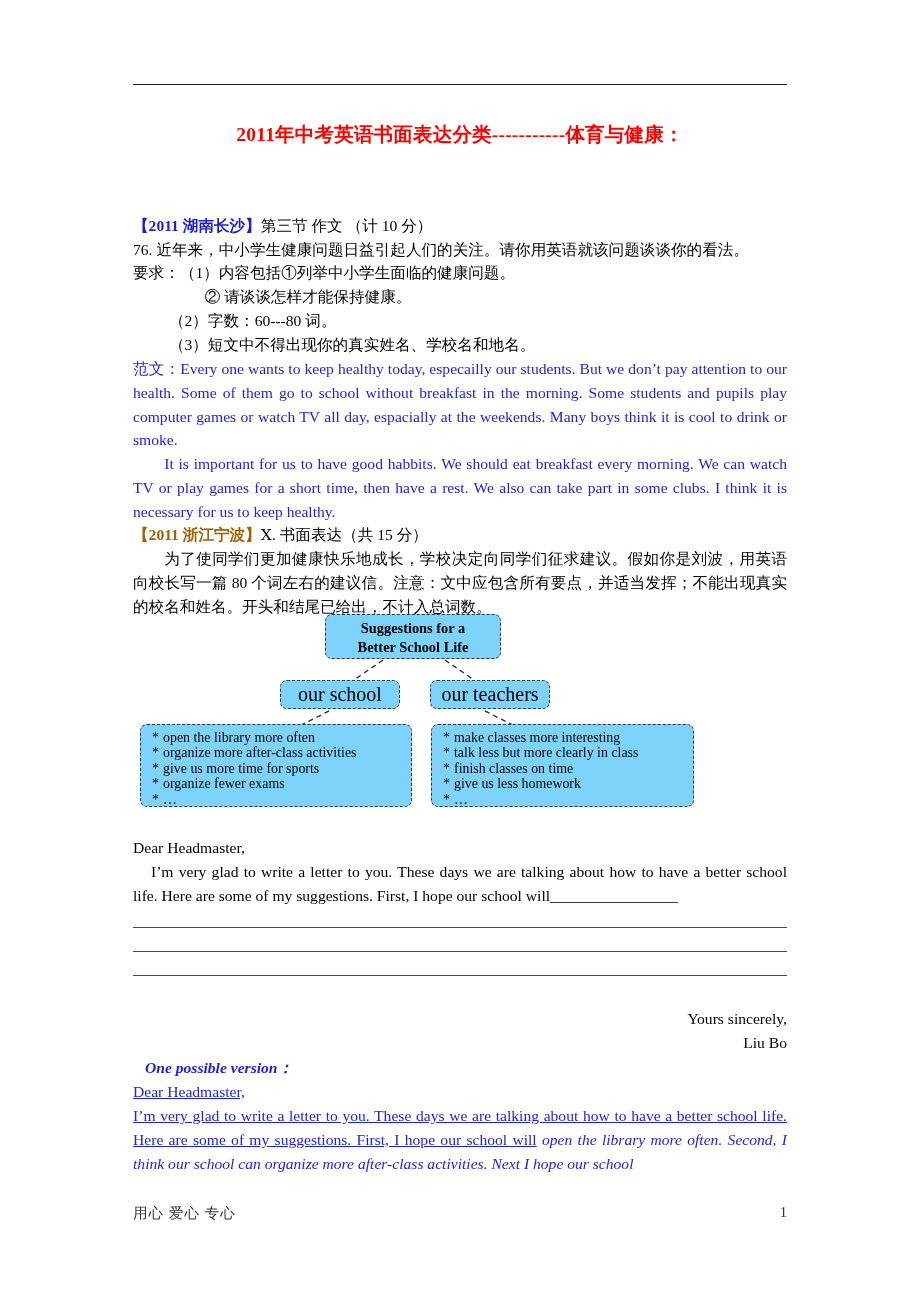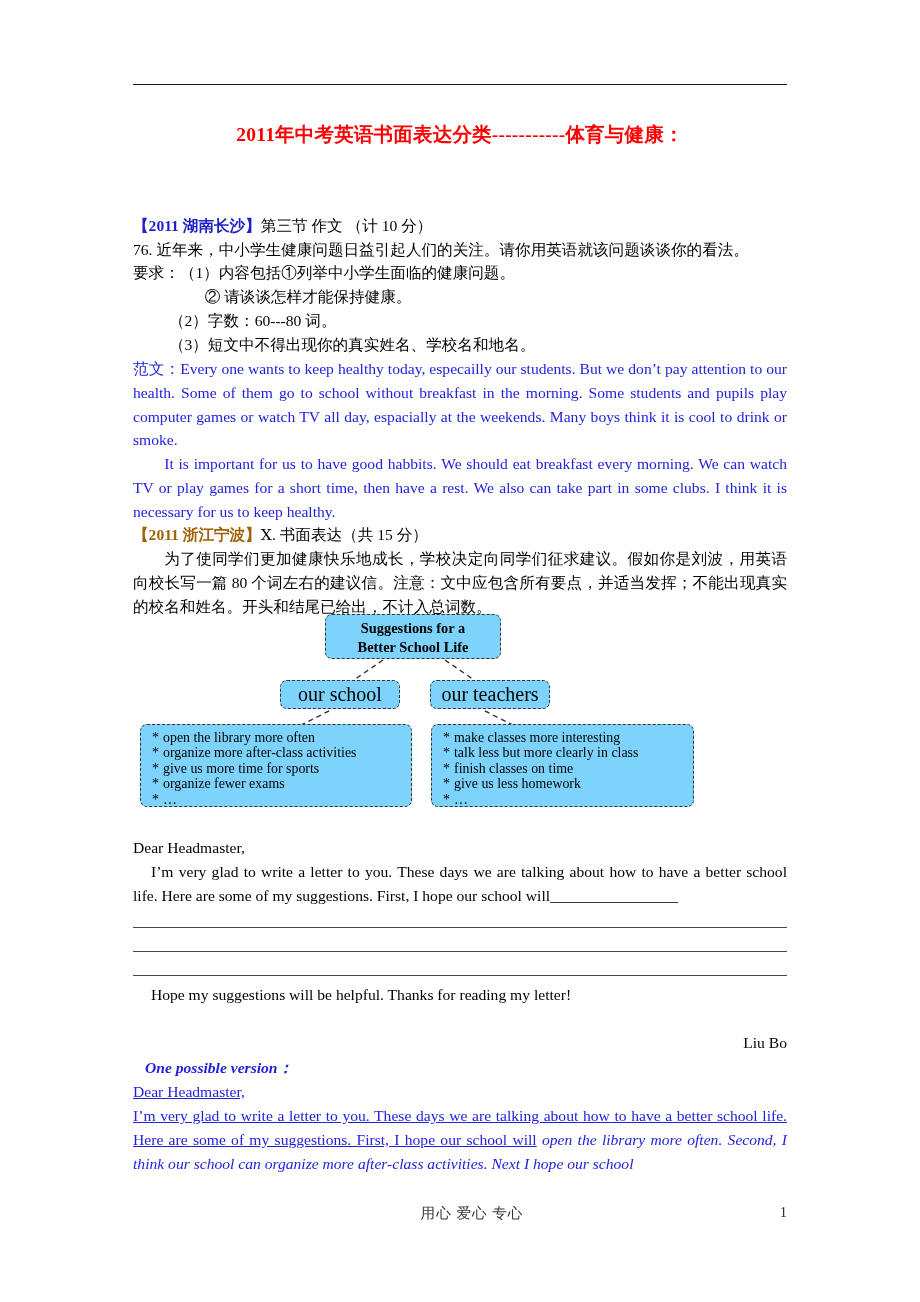--- a/index.html
+++ b/index.html
@@ -179,23 +179,22 @@
   .footer {
     position: absolute;
     left: 0;
     top: 1204px;
     width: 654px;
     font-size: 14.6px;
     color: #333;
   }
   .footer-center {
     position: absolute;
-    left: 12px;
-    width: 654px;
-    text-align: center;
+    left: 0;
+    width: 654px;
     letter-spacing: 1px;
   }
   .footer-page {
     position: absolute;
     right: 0;
     top: 0;
     text-align: right;
   }
 </style>
 </head>
@@ -277,22 +276,22 @@
     <div class="block p nojust" style="top:836px;">Dear Headmaster,</div>
 
     <div class="block p indent1" style="top:860px;">
       <span>I’m very glad to write a letter to you. These days we are talking about how to have a better school life. Here are some of my suggestions. First, I hope our school will</span><span class="inline-blank"></span>
     </div>
 
     <div class="rule-line" style="top:927px;"></div>
     <div class="rule-line" style="top:951px;"></div>
     <div class="rule-line" style="top:975px;"></div>
 
-    <div class="block p indent1" style="top:983px;">Hope my suggestions will be helpful. Thanks for reading my letter!</div>
-
+
+    <div class="block sig" style="top:1007px;">Yours sincerely,</div>
     <div class="block sig2" style="top:1031px;">Liu Bo</div>
 
     <div class="block opv" style="top:1056px;">One possible version：</div>
 
     <div class="block p nojust blue" style="top:1080px;">
       <span class="u">Dear Headmaster,</span>
     </div>
 
     <div class="block blue" style="top:1104px; font-size:15.6px; line-height:23.8px; text-align:justify;">
       <span class="u indent1" style="display:inline;">I’m very glad to write a letter to you. These days we are talking about how to have a better school life. Here are some of my suggestions. First, I hope our school will</span>

